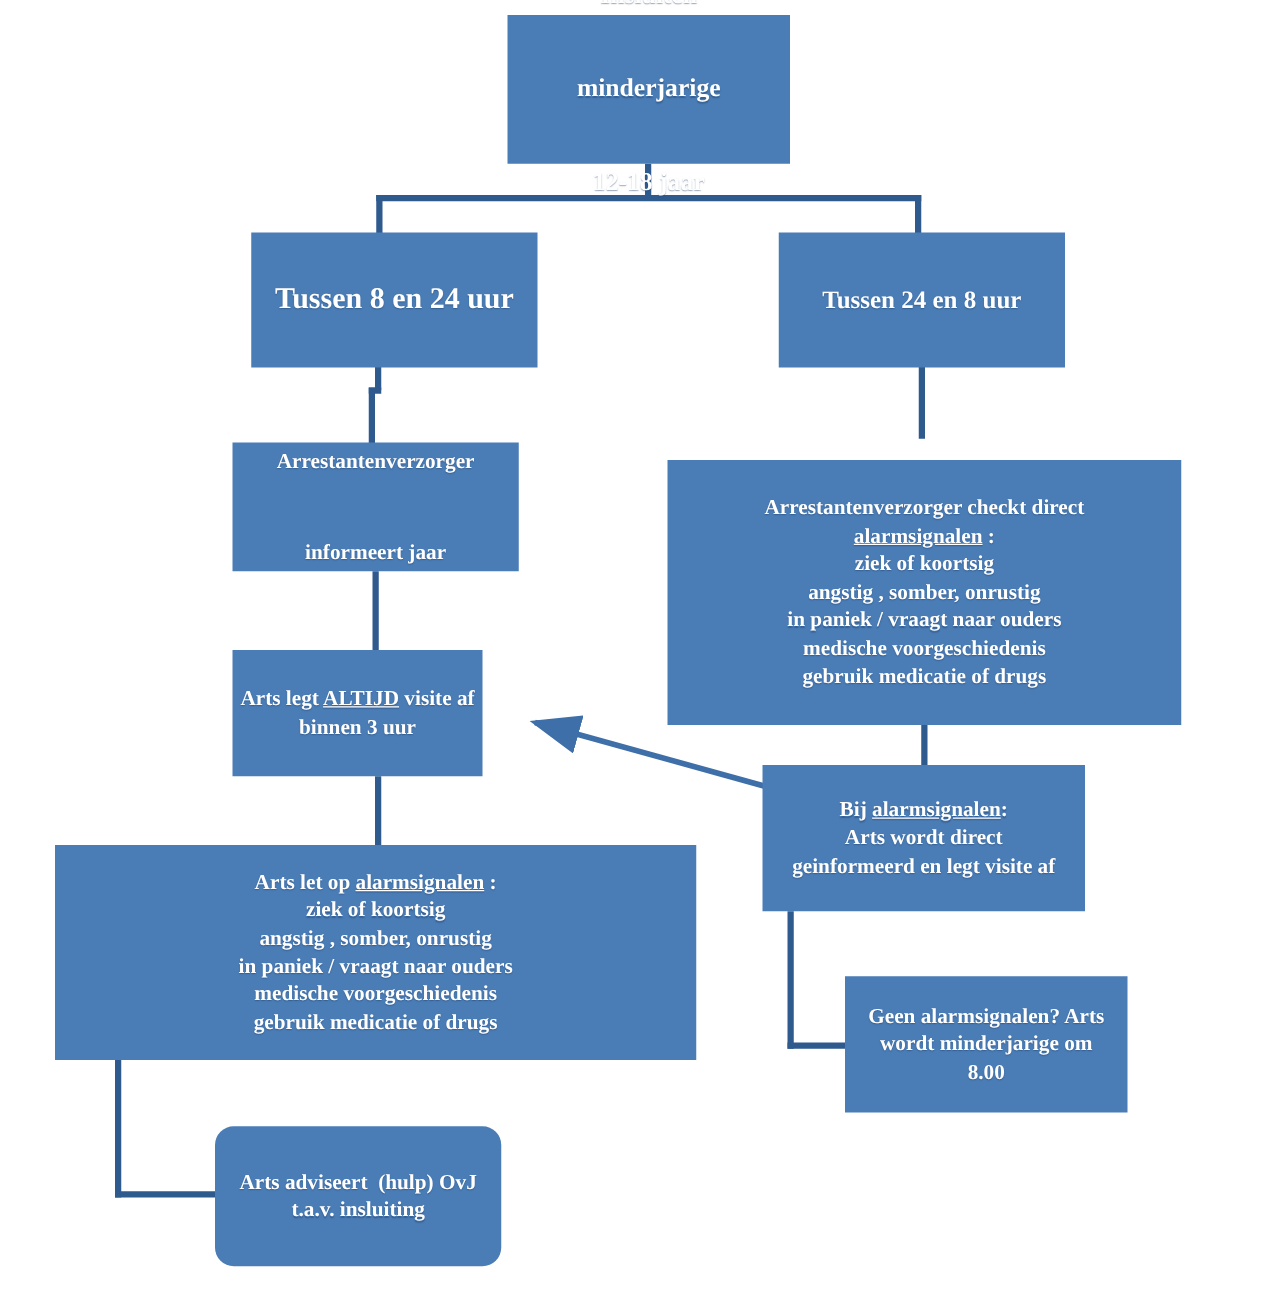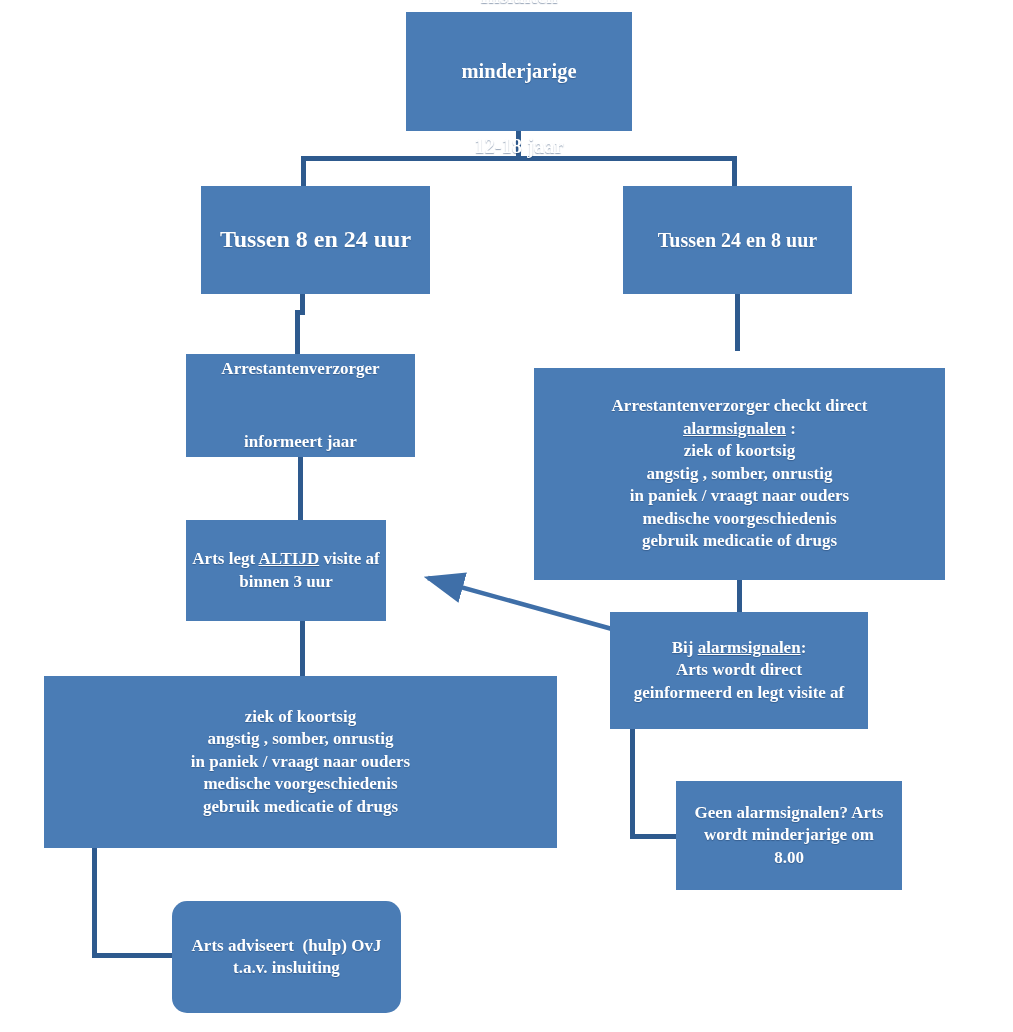--- a/index.html
+++ b/index.html
@@ -135,20 +135,21 @@
     <span class="ln">medische voorgeschiedenis</span>
     <span class="ln">gebruik medicatie of drugs</span>
   </div>
 
   <div class="node" id="node-always-visit">
     <span class="ln"><span>Arts legt </span><span class="u">ALTIJD</span><span> visite af</span></span>
     <span class="ln">binnen 3 uur</span>
   </div>
 
   <div class="node" id="node-doctor-watches">
+    <span class="ln"><span>Arts let op </span><span class="u">alarmsignalen</span><span> :</span></span>
     <span class="ln">ziek of koortsig</span>
     <span class="ln">angstig , somber, onrustig</span>
     <span class="ln">in paniek / vraagt naar ouders</span>
     <span class="ln">medische voorgeschiedenis</span>
     <span class="ln">gebruik medicatie of drugs</span>
   </div>
 
   <div class="node" id="node-alarm-yes">
     <span class="ln"><span>Bij </span><span class="u">alarmsignalen</span><span>:</span></span>
     <span class="ln">Arts wordt direct</span>

